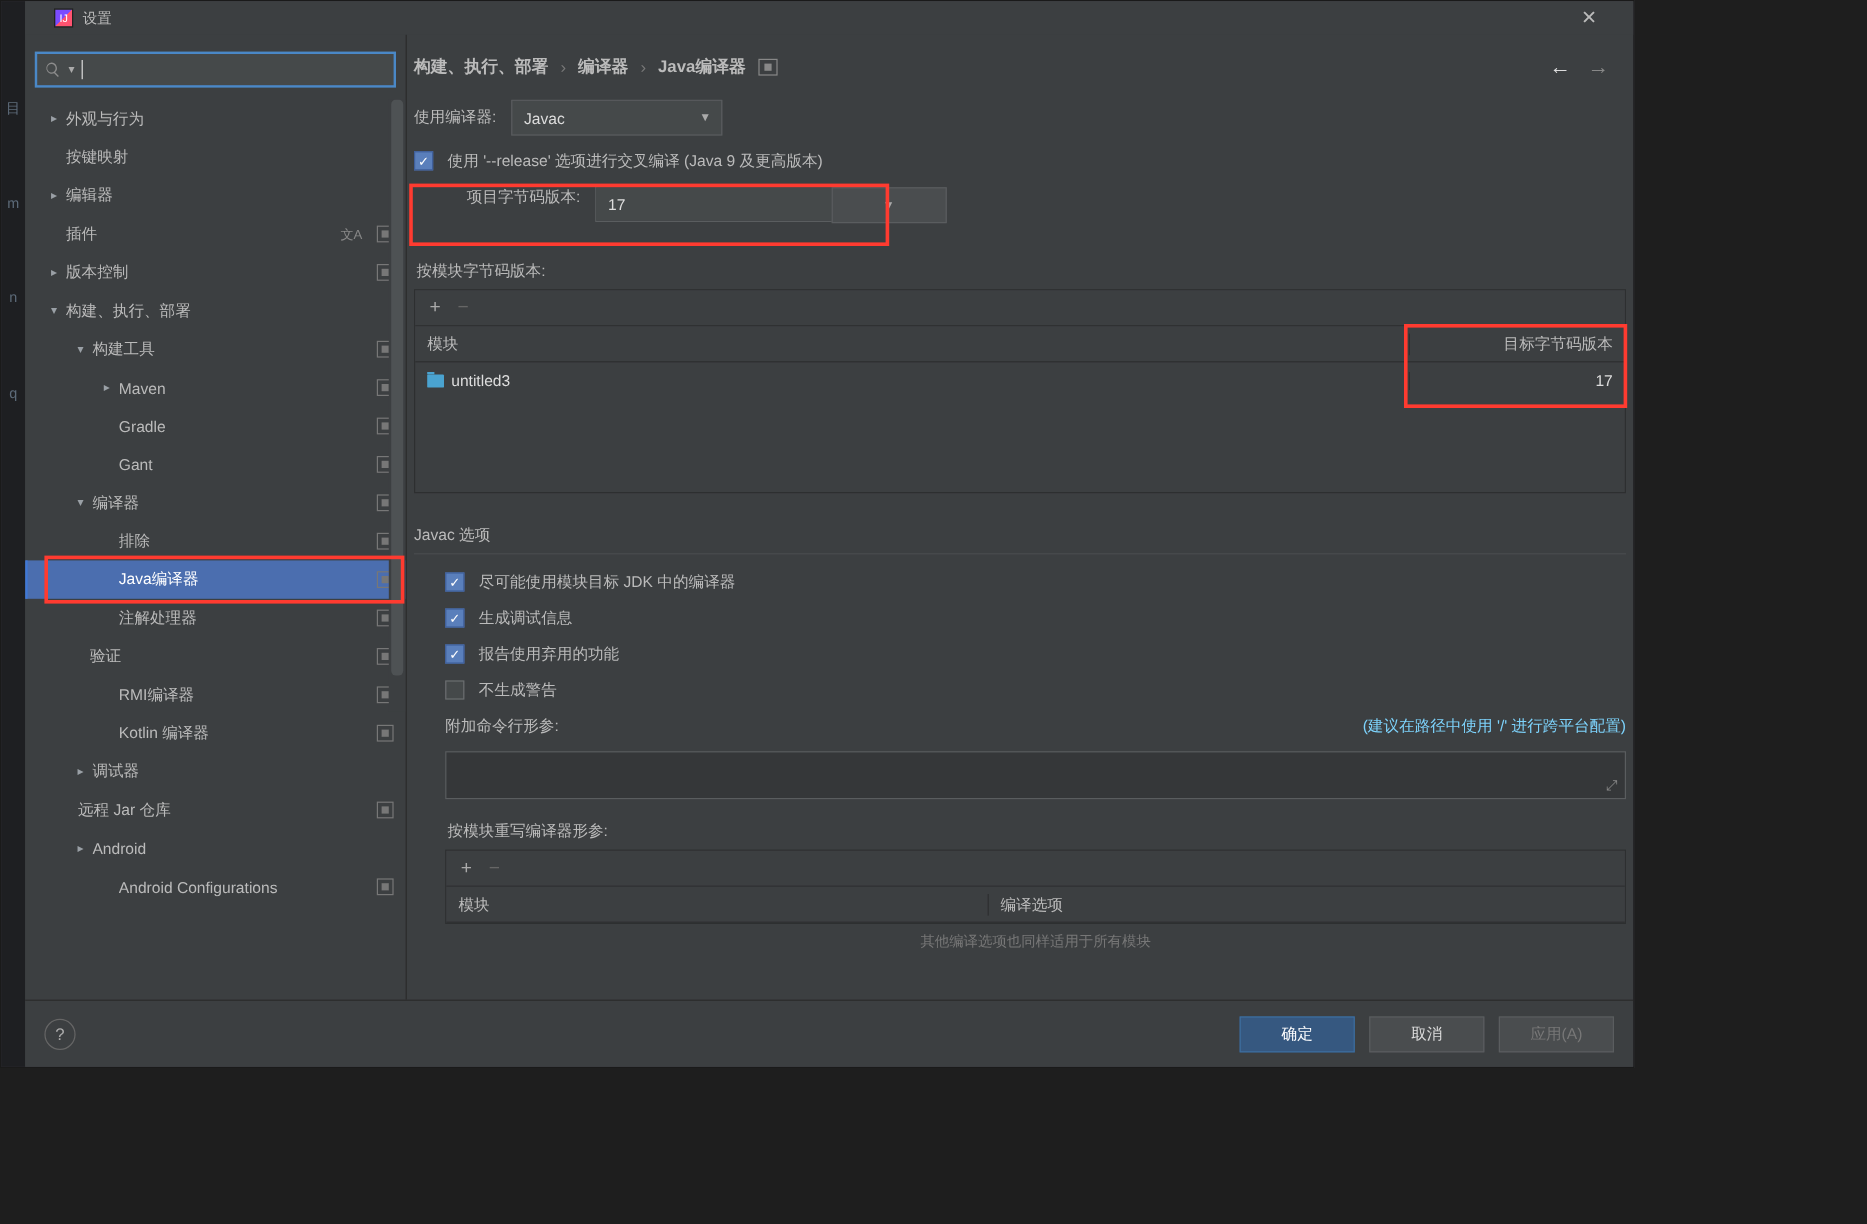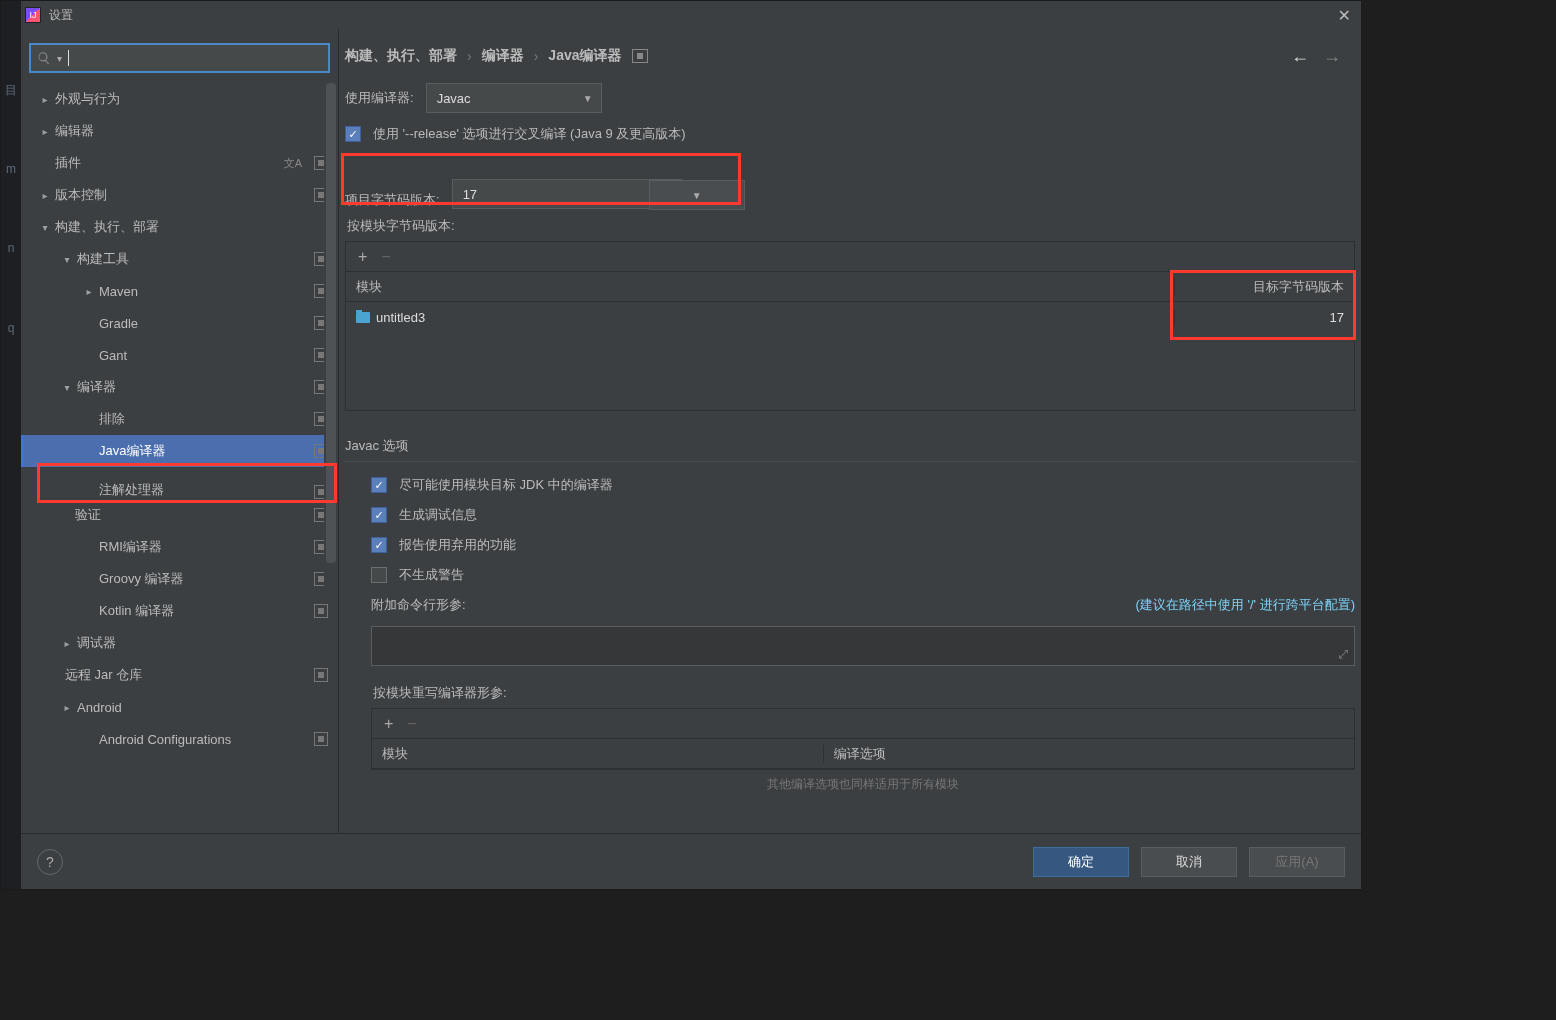--- a/index.html
+++ b/index.html
@@ -30,21 +30,21 @@
   .window {
     flex: 1;
     display: flex;
     flex-direction: column;
     background: #3c3f41;
   }
   .titlebar {
     height: 28px;
     display: flex;
     align-items: center;
-    padding: 0 4px;
+    padding: 0 24px;
     background: #3c3f41;
     font-size: 12px;
     gap: 8px;
   }
   .titlebar .icon {
     width: 16px; height: 16px;
     background: linear-gradient(135deg,#7b4bff 50%,#ff5370 50%);
     border: 1px solid #222;
     font-size: 9px; color:#fff; text-align:center; line-height:14px;
   }
@@ -258,20 +258,24 @@
             <input placeholder="" style="">
           </div>
         </div>
         <div class="tree" id="tree">
 
           <div class="node" style="padding-left: 14px;">
               <span class="arrow">▸</span>
               <span class="label">外观与行为</span>
             </div>
             <div class="node" style="padding-left: 14px;">
+              <span class="arrow"></span>
+              <span class="label">按键映射</span>
+            </div>
+            <div class="node" style="padding-left: 14px;">
               <span class="arrow">▸</span>
               <span class="label">编辑器</span>
             </div>
             <div class="node" style="padding-left: 14px;">
               <span class="arrow"></span>
               <span class="label">插件</span>
               <span style="font-size: 11px; color: rgb(136, 136, 136); margin-right: 6px;">文A</span>
               <span class="badge"></span>
             </div>
             <div class="node" style="padding-left: 14px;">
@@ -311,38 +315,33 @@
             <div class="node" style="padding-left: 58px;">
               <span class="arrow"></span>
               <span class="label">排除</span>
               <span class="badge"></span>
             </div>
             <div class="node selected" style="padding-left: 58px;">
               <span class="arrow"></span>
               <span class="label">Java编译器</span>
               <span class="badge"></span>
             </div>
-            <div class="node" style="padding-left: 58px; align-items: flex-end;">
+            <div class="node" style="padding-left: 58px;">
               <span class="arrow"></span>
               <span class="label">注解处理器</span>
               <span class="badge"></span>
             </div>
             <div class="node" style="padding-left: 34px;">
               <span class="arrow"></span>
               <span class="label">验证</span>
               <span class="badge"></span>
             </div>
             <div class="node" style="padding-left: 58px; justify-content: center;">
               <span class="arrow"></span>
               <span class="label">RMI编译器</span>
-              <span class="badge"></span>
-            </div>
-            <div class="node" style="padding-left: 58px;">
-              <span class="arrow"></span>
-              <span class="label">Groovy 编译器</span>
               <span class="badge"></span>
             </div>
             <div class="node" style="padding-left: 58px;">
               <span class="arrow"></span>
               <span class="label">Kotlin 编译器</span>
               <span class="badge"></span>
             </div>
             <div class="node" style="padding-left: 36px;">
               <span class="arrow">▸</span>
               <span class="label">调试器</span>
@@ -391,21 +390,21 @@
               <span>Javac</span>
               <span class="tri">▼</span>
             </div>
           </div>
 
           <div class="row">
             <div class="checkbox">✓</div>
             <span>使用 '--release' 选项进行交叉编译 (Java 9 及更高版本)</span>
           </div>
 
-          <div style="position:relative; height:54px; display:flex; align-items:flex-end;">
+          <div style="position:relative; height:54px; display:flex; align-items:flex-start;padding-left:44px;">
             <div class="highlight-box" style="left:-4px; top:-2px; width:400px; height:52px;"></div>
             <label class="static" style="margin-right:12px;">项目字节码版本:</label>
             <div class="combobox">
               <input value="17" style="">
               <div class="btn">▼</div>
             </div>
           </div>
 
           <span class="section-label">按模块字节码版本:</span>
           <div class="table" style="height:170px; position:relative;">

